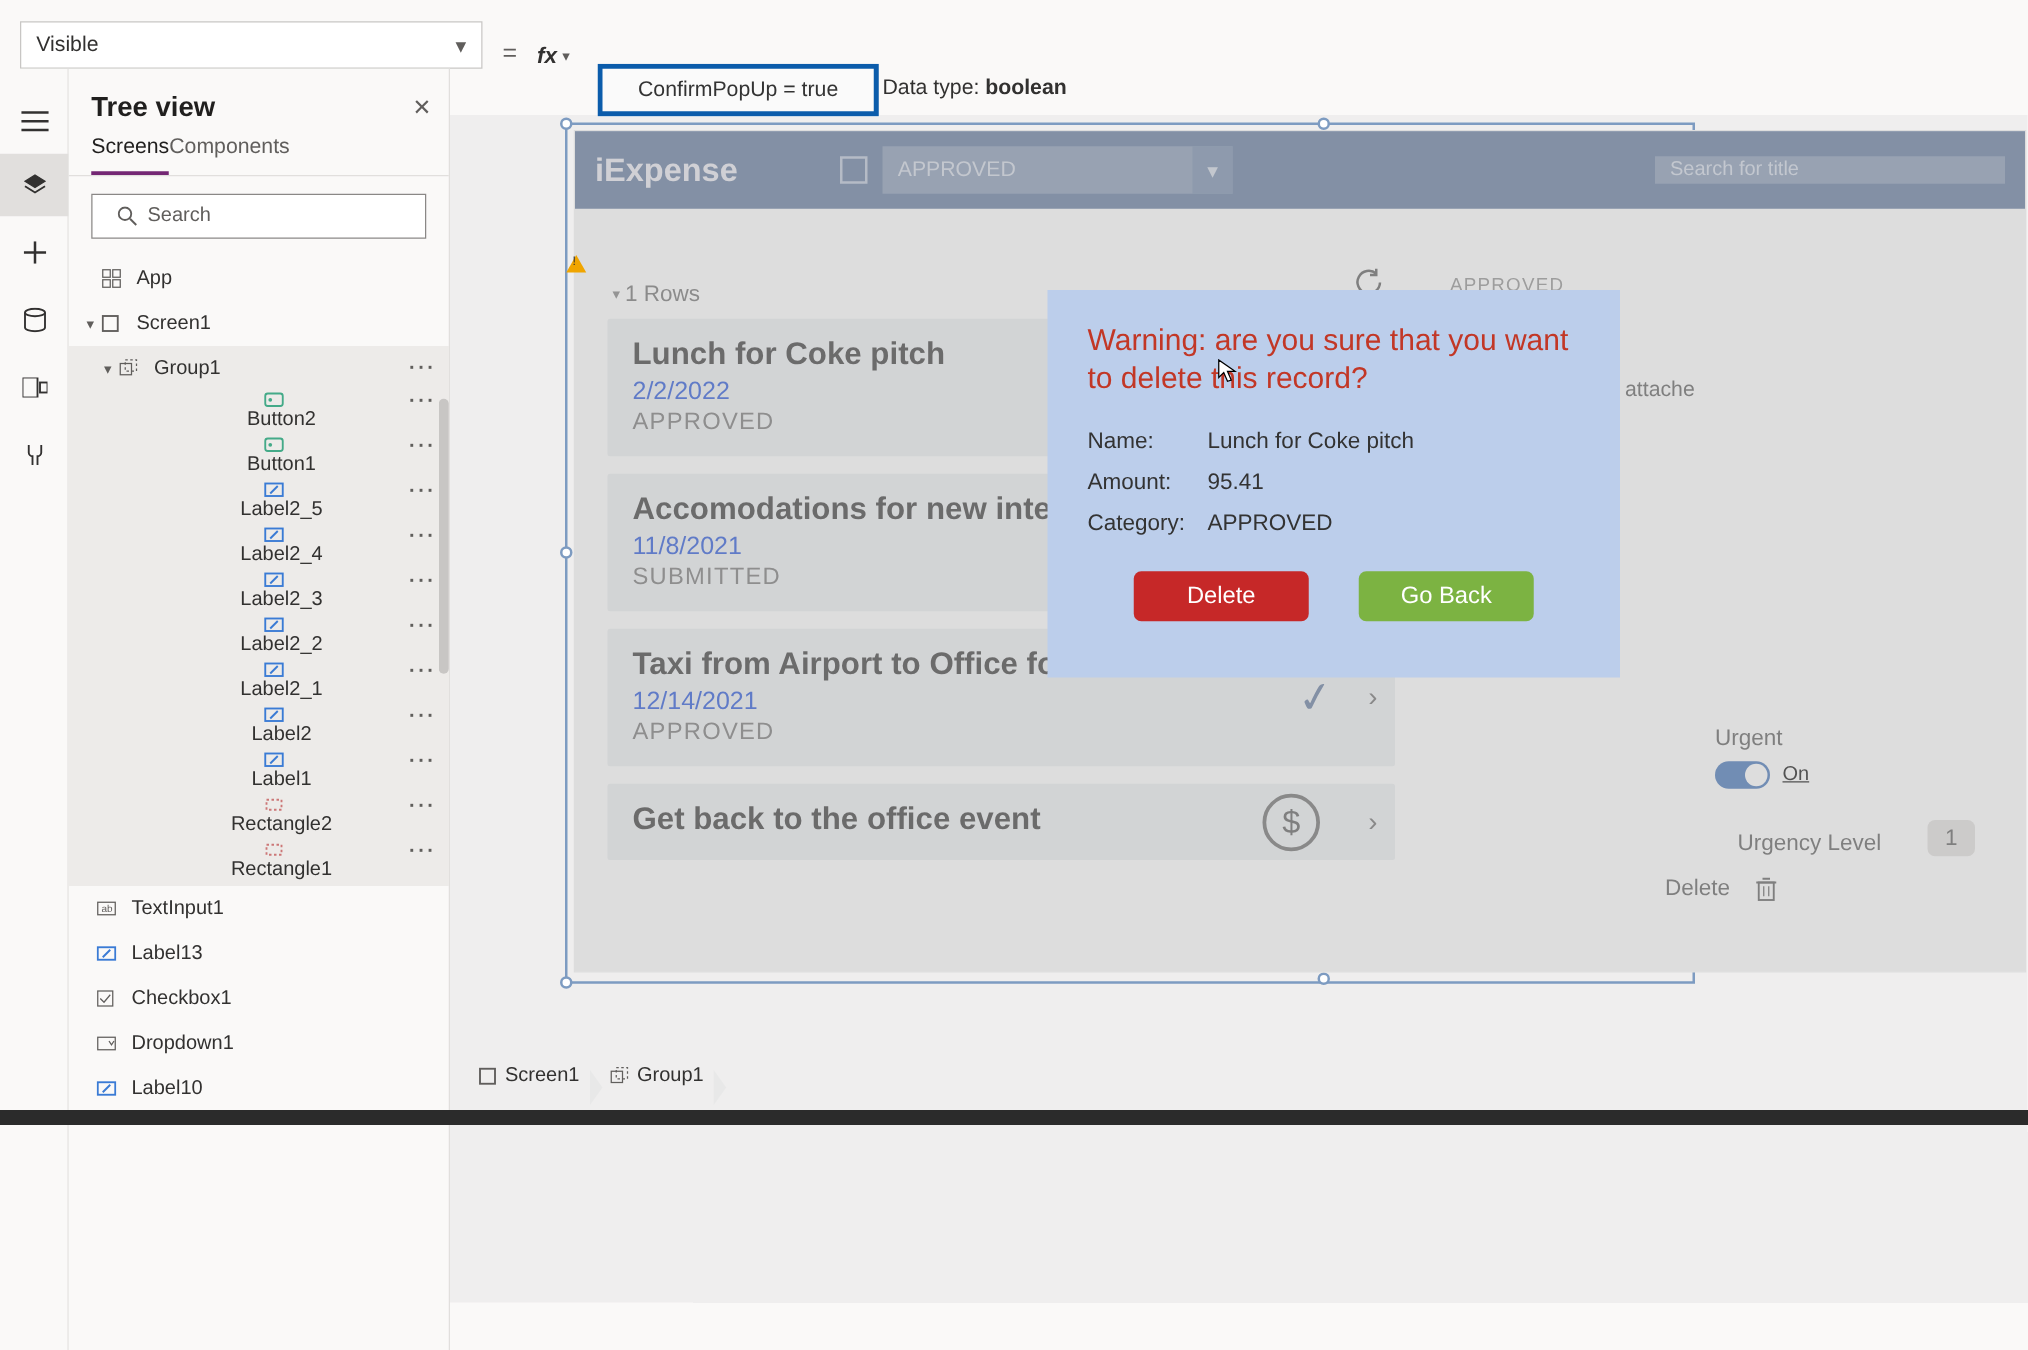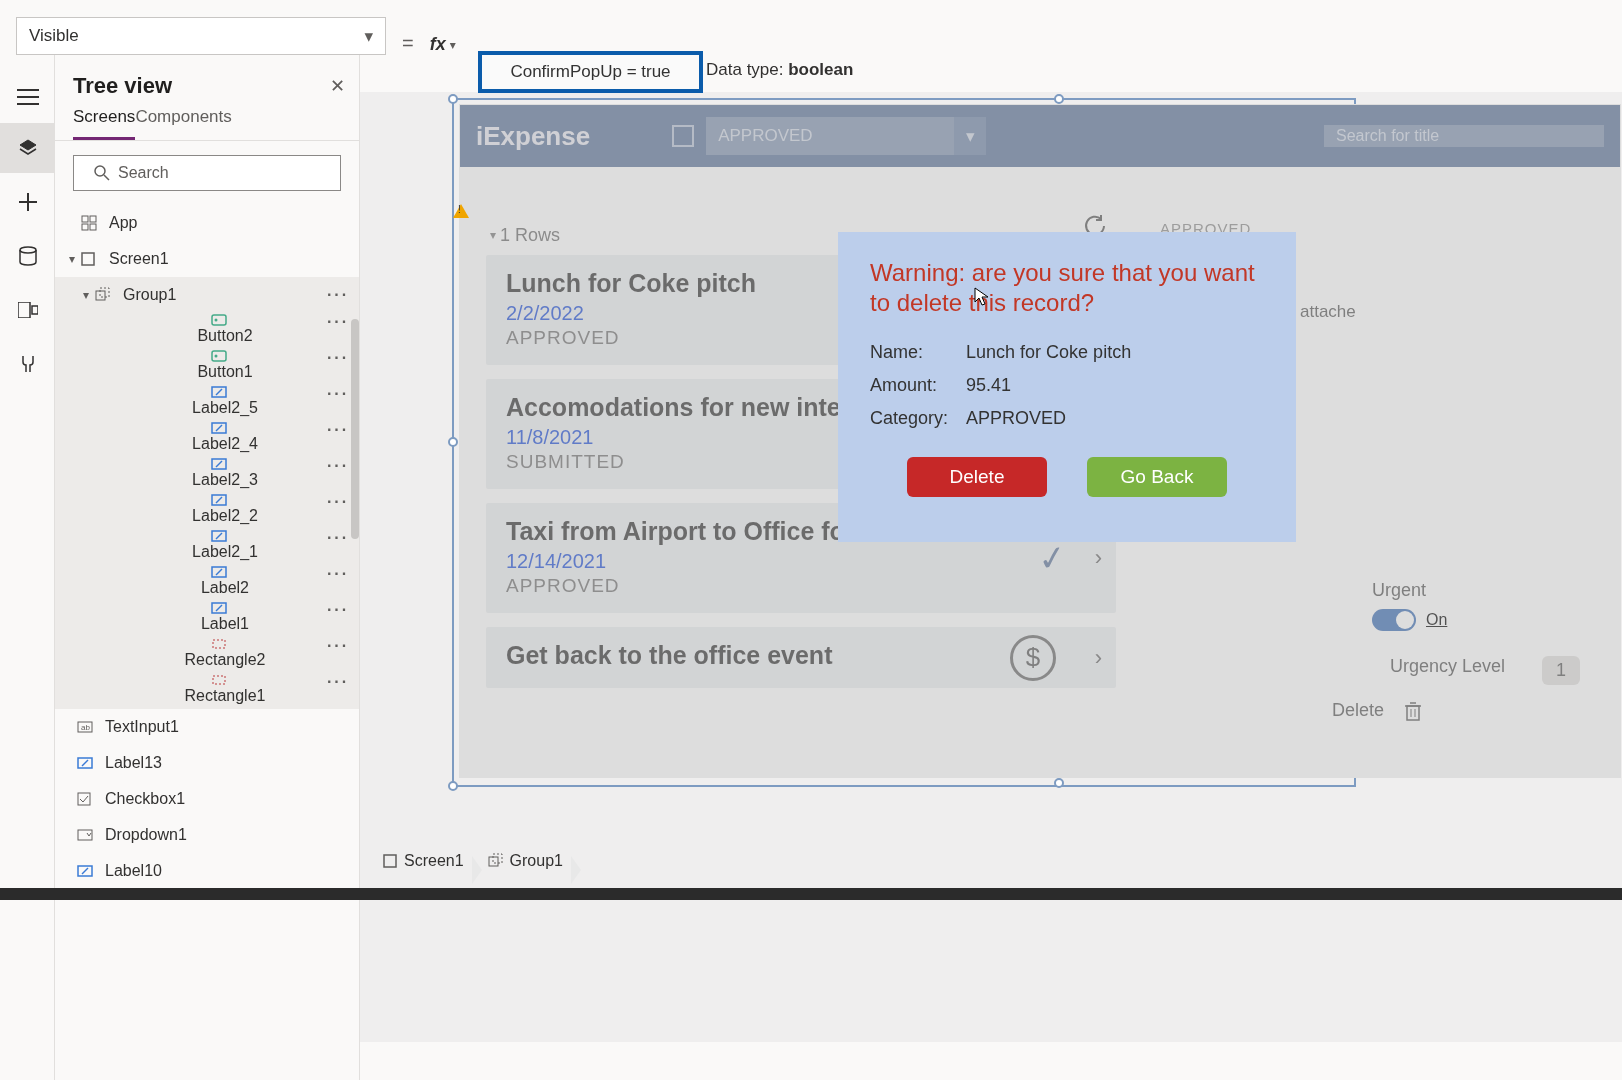--- a/index.html
+++ b/index.html
@@ -79,21 +79,21 @@
   .popup table{ margin-top:18px; font-size:18px; color:#333; border-collapse:collapse;}
   .popup td{padding:6px 18px 6px 0;}
   .popup .btns{ display:flex; gap:40px; margin-top:22px; justify-content:center;}
   .popup button{ width:140px; height:40px; border:none; border-radius:6px; font-size:19px; color:#fff; font-weight:500;}
   .btn-del{background:#c62828;} .btn-back{background:#7cb342;}
   .urgent-row { position:absolute; top:575px; right:14px; width:190px; }
   .urgent-row .lbl{color:#555; font-size:18px;}
   .toggle{ margin-top:8px; display:flex; align-items:center; gap:10px;text-decoration:underline;}
   .toggle .sw{width:44px;height:22px;background:#3b6db4;border-radius:11px;position:relative;}
   .toggle .sw::after{content:"";position:absolute;width:18px;height:18px;background:#fff;border-radius:50%;top:2px;right:2px;}
-  .urg-level{position:absolute; top:652px; right:14px; width:190px; display:flex; align-items:flex-start; justify-content:space-between; color:#555; font-size:18px;gap:15px;}
+  .urg-level{position:absolute; top:652px; right:14px; width:190px; display:flex; align-items:flex-end; justify-content:space-between; color:#555; font-size:18px;gap:15px;}
   .urg-level .val{background:#e1dfdd;border-radius:6px;padding:4px 14px;}
   .del-row{position:absolute; top:696px; right:14px; width:190px; display:flex; align-items:center; gap:20px; color:#555; font-size:18px;}
   .attach-lbl{position:absolute; top:300px; left:1296px; font-size:17px; color:#555;}
   .approved-lbl{position:absolute; top:216px; left:1158px; font-size:15px; color:#8a8a8a; letter-spacing:1px;}
 
   
   .cursor { position:absolute; top:282px; left:972px; z-index:40; }
   .cursor svg{width:16px;height:20px;}
 
   

